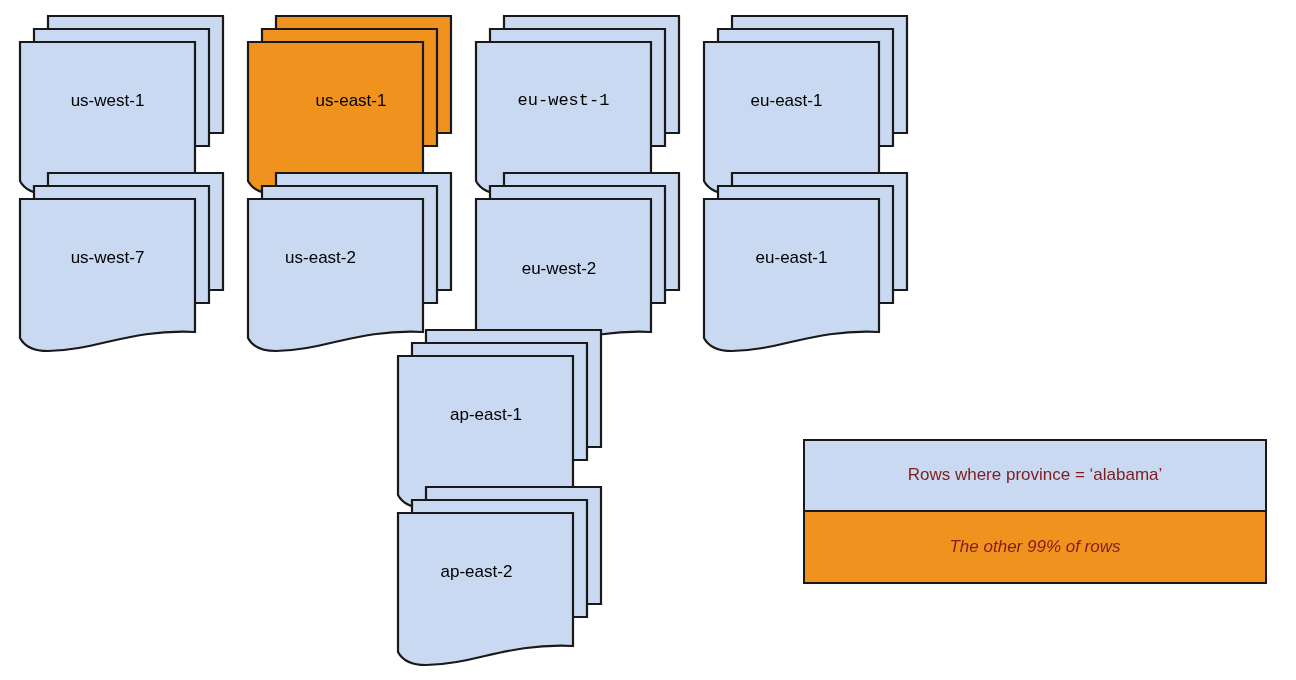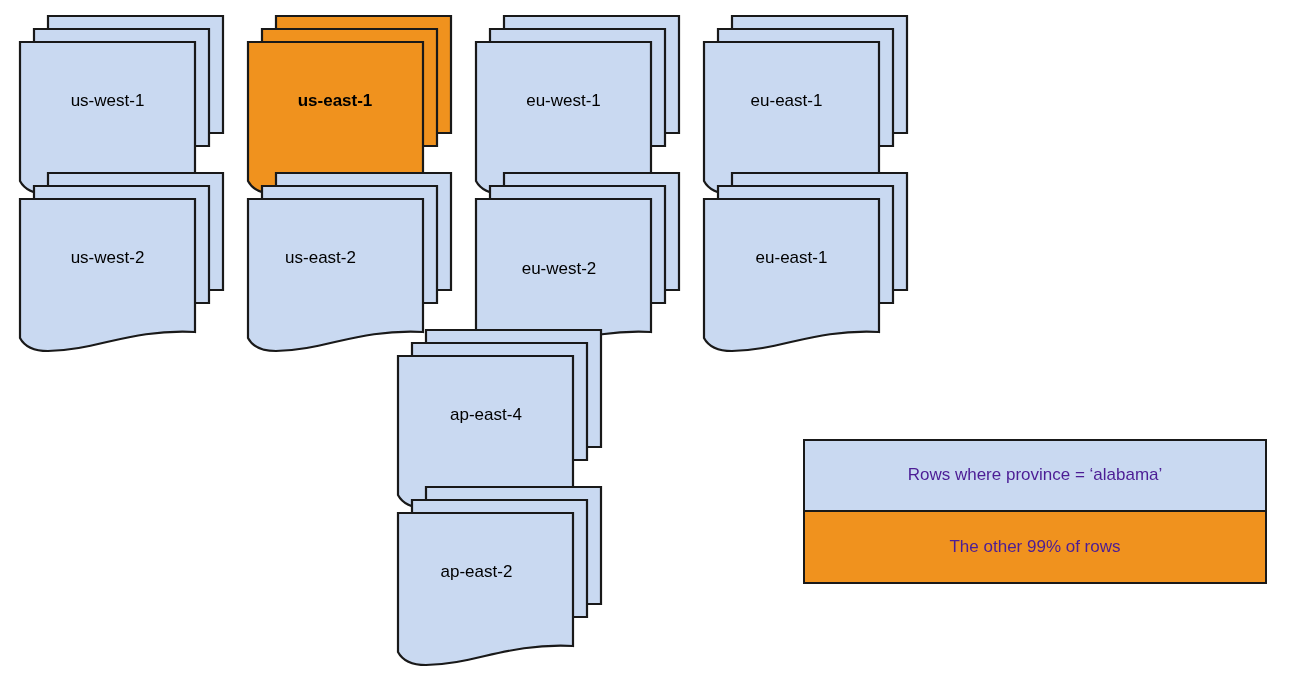--- a/index.html
+++ b/index.html
@@ -52,21 +52,21 @@
   }
   .legend-row {
     box-sizing: border-box;
     width: 100%;
     height: 50%;
     display: flex;
     align-items: center;
     justify-content: center;
     font-family: "Liberation Sans", sans-serif;
     font-size: 17px;
-    color: #4c1d95;
+    color: #7f1d1d;
     white-space: nowrap;
   }
   .legend-row.top {
     border-bottom: 2.2px solid #191919;
   }
 </style>
 </head>
 <body>
 
 <div id="canvas">
@@ -74,39 +74,39 @@
       <path d="M 0 0 L 175 0 L 175 117 L 0 117 Z" transform="translate(32,4)" class="sheet" fill="#c9d9f1" stroke="#191919"></path>
       <path d="M 0 0 L 175 0 L 175 117 L 0 117 Z" transform="translate(18,17)" class="sheet" fill="#c9d9f1" stroke="#191919"></path>
       <path d="M 0 0 L 175 0 L 175 133 C 108.5 130, 78.75 151, 28 152 C 15.75 152, 5.25 149, 0 139 Z" transform="translate(4,30)" class="sheet" fill="#c9d9f1" stroke="#191919"></path>
     </svg>
     <div class="stack-label" style="left: 20px; top: 91.5px; width: 175px;">us-west-1</div>
     <svg class="stack-svg" width="211" height="193" style="left: 244px; top: 12px;">
       <path d="M 0 0 L 175 0 L 175 117 L 0 117 Z" transform="translate(32,4)" class="sheet" fill="#f0921e" stroke="#191919"></path>
       <path d="M 0 0 L 175 0 L 175 117 L 0 117 Z" transform="translate(18,17)" class="sheet" fill="#f0921e" stroke="#191919"></path>
       <path d="M 0 0 L 175 0 L 175 133 C 108.5 130, 78.75 151, 28 152 C 15.75 152, 5.25 149, 0 139 Z" transform="translate(4,30)" class="sheet" fill="#f0921e" stroke="#191919"></path>
     </svg>
-    <div class="stack-label" style="left: 232px; top: 91.5px; width: 206px; font-weight: bold;">us-east-1</div>
+    <div class="stack-label" style="left: 248px; top: 91.5px; width: 206px;">us-east-1</div>
     <svg class="stack-svg" width="211" height="193" style="left: 472px; top: 12px;">
       <path d="M 0 0 L 175 0 L 175 117 L 0 117 Z" transform="translate(32,4)" class="sheet" fill="#c9d9f1" stroke="#191919"></path>
       <path d="M 0 0 L 175 0 L 175 117 L 0 117 Z" transform="translate(18,17)" class="sheet" fill="#c9d9f1" stroke="#191919"></path>
       <path d="M 0 0 L 175 0 L 175 133 C 108.5 130, 78.75 151, 28 152 C 15.75 152, 5.25 149, 0 139 Z" transform="translate(4,30)" class="sheet" fill="#c9d9f1" stroke="#191919"></path>
     </svg>
-    <div class="stack-label" style="left: 476px; top: 91.5px; width: 175px;">eu-west-1</div>
+    <div class="stack-label" style="left: 476px; top: 91.5px; width: 175px; font-family: Liberation Mono, monospace;">eu-west-1</div>
     <svg class="stack-svg" width="211" height="193" style="left: 700px; top: 12px;">
       <path d="M 0 0 L 175 0 L 175 117 L 0 117 Z" transform="translate(32,4)" class="sheet" fill="#c9d9f1" stroke="#191919"></path>
       <path d="M 0 0 L 175 0 L 175 117 L 0 117 Z" transform="translate(18,17)" class="sheet" fill="#c9d9f1" stroke="#191919"></path>
       <path d="M 0 0 L 175 0 L 175 133 C 108.5 130, 78.75 151, 28 152 C 15.75 152, 5.25 149, 0 139 Z" transform="translate(4,30)" class="sheet" fill="#c9d9f1" stroke="#191919"></path>
     </svg>
     <div class="stack-label" style="left: 704px; top: 91.5px; width: 165px;">eu-east-1</div>
     <svg class="stack-svg" width="211" height="193" style="left: 16px; top: 169px;">
       <path d="M 0 0 L 175 0 L 175 117 L 0 117 Z" transform="translate(32,4)" class="sheet" fill="#c9d9f1" stroke="#191919"></path>
       <path d="M 0 0 L 175 0 L 175 117 L 0 117 Z" transform="translate(18,17)" class="sheet" fill="#c9d9f1" stroke="#191919"></path>
       <path d="M 0 0 L 175 0 L 175 133 C 108.5 130, 78.75 151, 28 152 C 15.75 152, 5.25 149, 0 139 Z" transform="translate(4,30)" class="sheet" fill="#c9d9f1" stroke="#191919"></path>
     </svg>
-    <div class="stack-label" style="left: 20px; top: 248.5px; width: 175px;">us-west-2</div>
+    <div class="stack-label" style="left: 20px; top: 248.5px; width: 175px;">us-west-7</div>
     <svg class="stack-svg" width="211" height="193" style="left: 244px; top: 169px;">
       <path d="M 0 0 L 175 0 L 175 117 L 0 117 Z" transform="translate(32,4)" class="sheet" fill="#c9d9f1" stroke="#191919"></path>
       <path d="M 0 0 L 175 0 L 175 117 L 0 117 Z" transform="translate(18,17)" class="sheet" fill="#c9d9f1" stroke="#191919"></path>
       <path d="M 0 0 L 175 0 L 175 133 C 108.5 130, 78.75 151, 28 152 C 15.75 152, 5.25 149, 0 139 Z" transform="translate(4,30)" class="sheet" fill="#c9d9f1" stroke="#191919"></path>
     </svg>
     <div class="stack-label" style="left: 248px; top: 248.5px; width: 145px;">us-east-2</div>
     <svg class="stack-svg" width="211" height="193" style="left: 472px; top: 169px;">
       <path d="M 0 0 L 175 0 L 175 117 L 0 117 Z" transform="translate(32,4)" class="sheet" fill="#c9d9f1" stroke="#191919"></path>
       <path d="M 0 0 L 175 0 L 175 117 L 0 117 Z" transform="translate(18,17)" class="sheet" fill="#c9d9f1" stroke="#191919"></path>
       <path d="M 0 0 L 175 0 L 175 133 C 108.5 130, 78.75 151, 28 152 C 15.75 152, 5.25 149, 0 139 Z" transform="translate(4,30)" class="sheet" fill="#c9d9f1" stroke="#191919"></path>
@@ -116,28 +116,28 @@
       <path d="M 0 0 L 175 0 L 175 117 L 0 117 Z" transform="translate(32,4)" class="sheet" fill="#c9d9f1" stroke="#191919"></path>
       <path d="M 0 0 L 175 0 L 175 117 L 0 117 Z" transform="translate(18,17)" class="sheet" fill="#c9d9f1" stroke="#191919"></path>
       <path d="M 0 0 L 175 0 L 175 133 C 108.5 130, 78.75 151, 28 152 C 15.75 152, 5.25 149, 0 139 Z" transform="translate(4,30)" class="sheet" fill="#c9d9f1" stroke="#191919"></path>
     </svg>
     <div class="stack-label" style="left: 704px; top: 248.5px; width: 175px;">eu-east-1</div>
     <svg class="stack-svg" width="211" height="193" style="left: 394.48px; top: 326px;">
       <path d="M 0 0 L 175 0 L 175 117 L 0 117 Z" transform="translate(32,4)" class="sheet" fill="#c9d9f1" stroke="#191919"></path>
       <path d="M 0 0 L 175 0 L 175 117 L 0 117 Z" transform="translate(18,17)" class="sheet" fill="#c9d9f1" stroke="#191919"></path>
       <path d="M 0 0 L 175 0 L 175 133 C 108.5 130, 78.75 151, 28 152 C 15.75 152, 5.25 149, 0 139 Z" transform="translate(4,30)" class="sheet" fill="#c9d9f1" stroke="#191919"></path>
     </svg>
-    <div class="stack-label" style="left: 398.48px; top: 405.5px; width: 175px;">ap-east-4</div>
+    <div class="stack-label" style="left: 398.48px; top: 405.5px; width: 175px;">ap-east-1</div>
     <svg class="stack-svg" width="211" height="193" style="left: 394.48px; top: 483px;">
       <path d="M 0 0 L 175 0 L 175 117 L 0 117 Z" transform="translate(32,4)" class="sheet" fill="#c9d9f1" stroke="#191919"></path>
       <path d="M 0 0 L 175 0 L 175 117 L 0 117 Z" transform="translate(18,17)" class="sheet" fill="#c9d9f1" stroke="#191919"></path>
       <path d="M 0 0 L 175 0 L 175 133 C 108.5 130, 78.75 151, 28 152 C 15.75 152, 5.25 149, 0 139 Z" transform="translate(4,30)" class="sheet" fill="#c9d9f1" stroke="#191919"></path>
     </svg>
     <div class="stack-label" style="left: 398.48px; top: 562.5px; width: 156px;">ap-east-2</div>
     <div id="legend">
       <div class="legend-row top" style="background: rgb(201, 217, 241);">
         <span>Rows where province = ‘alabama’</span>
       </div>
-      <div class="legend-row" style="background: rgb(240, 146, 30);">
+      <div class="legend-row" style="background: rgb(240, 146, 30); font-style: italic;">
         <span>The other 99% of rows</span>
       </div>
     </div>
   </div>
 
 </body></html>

